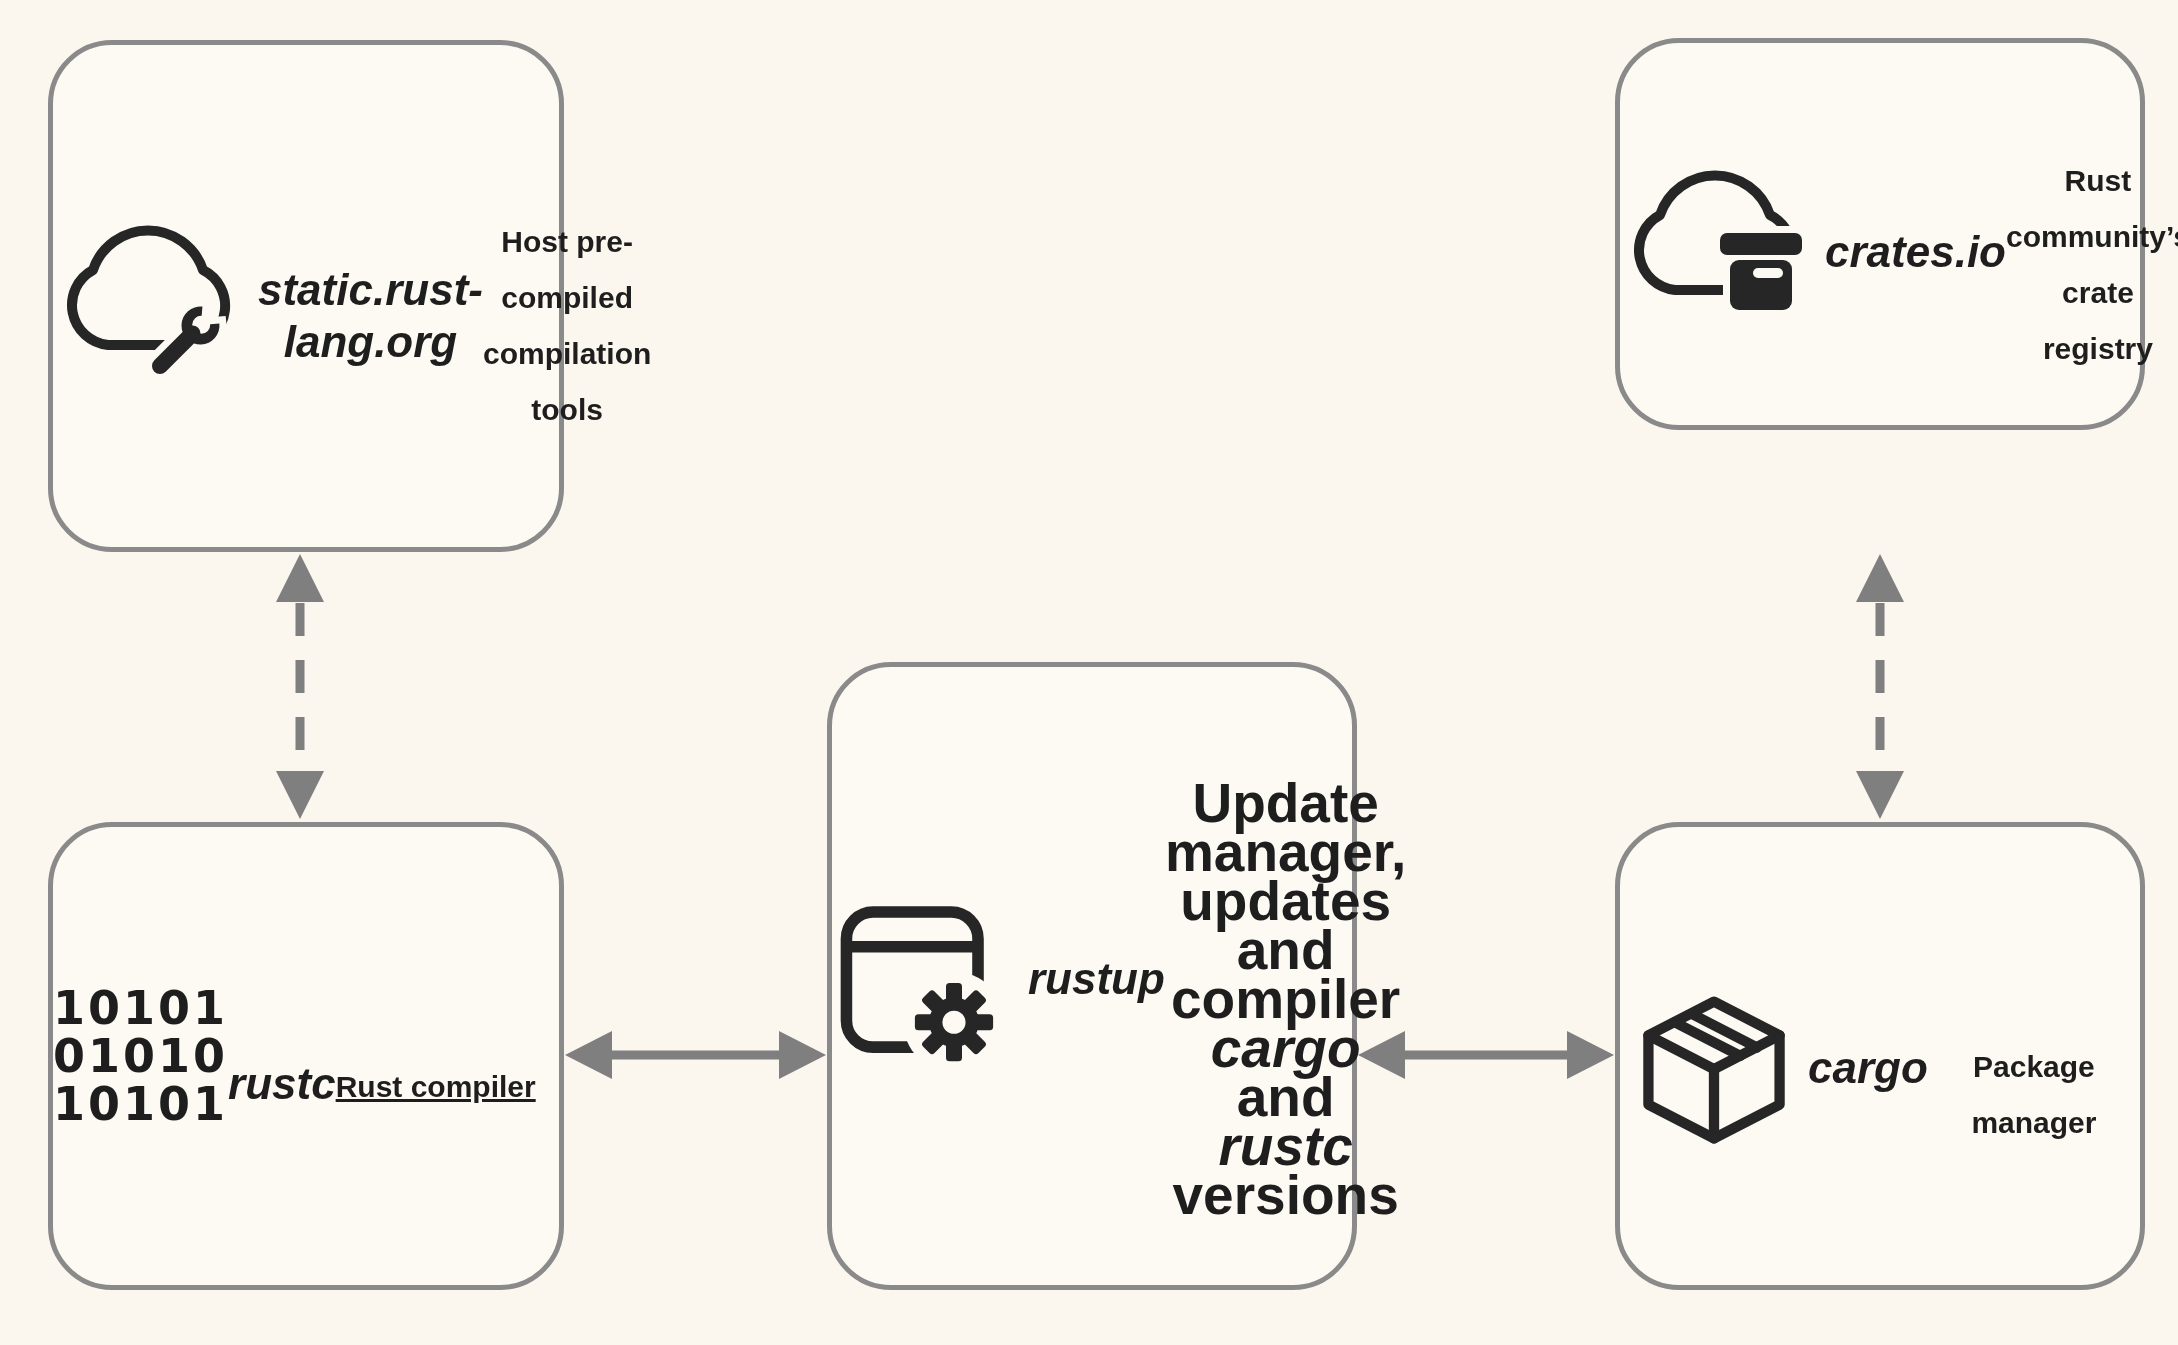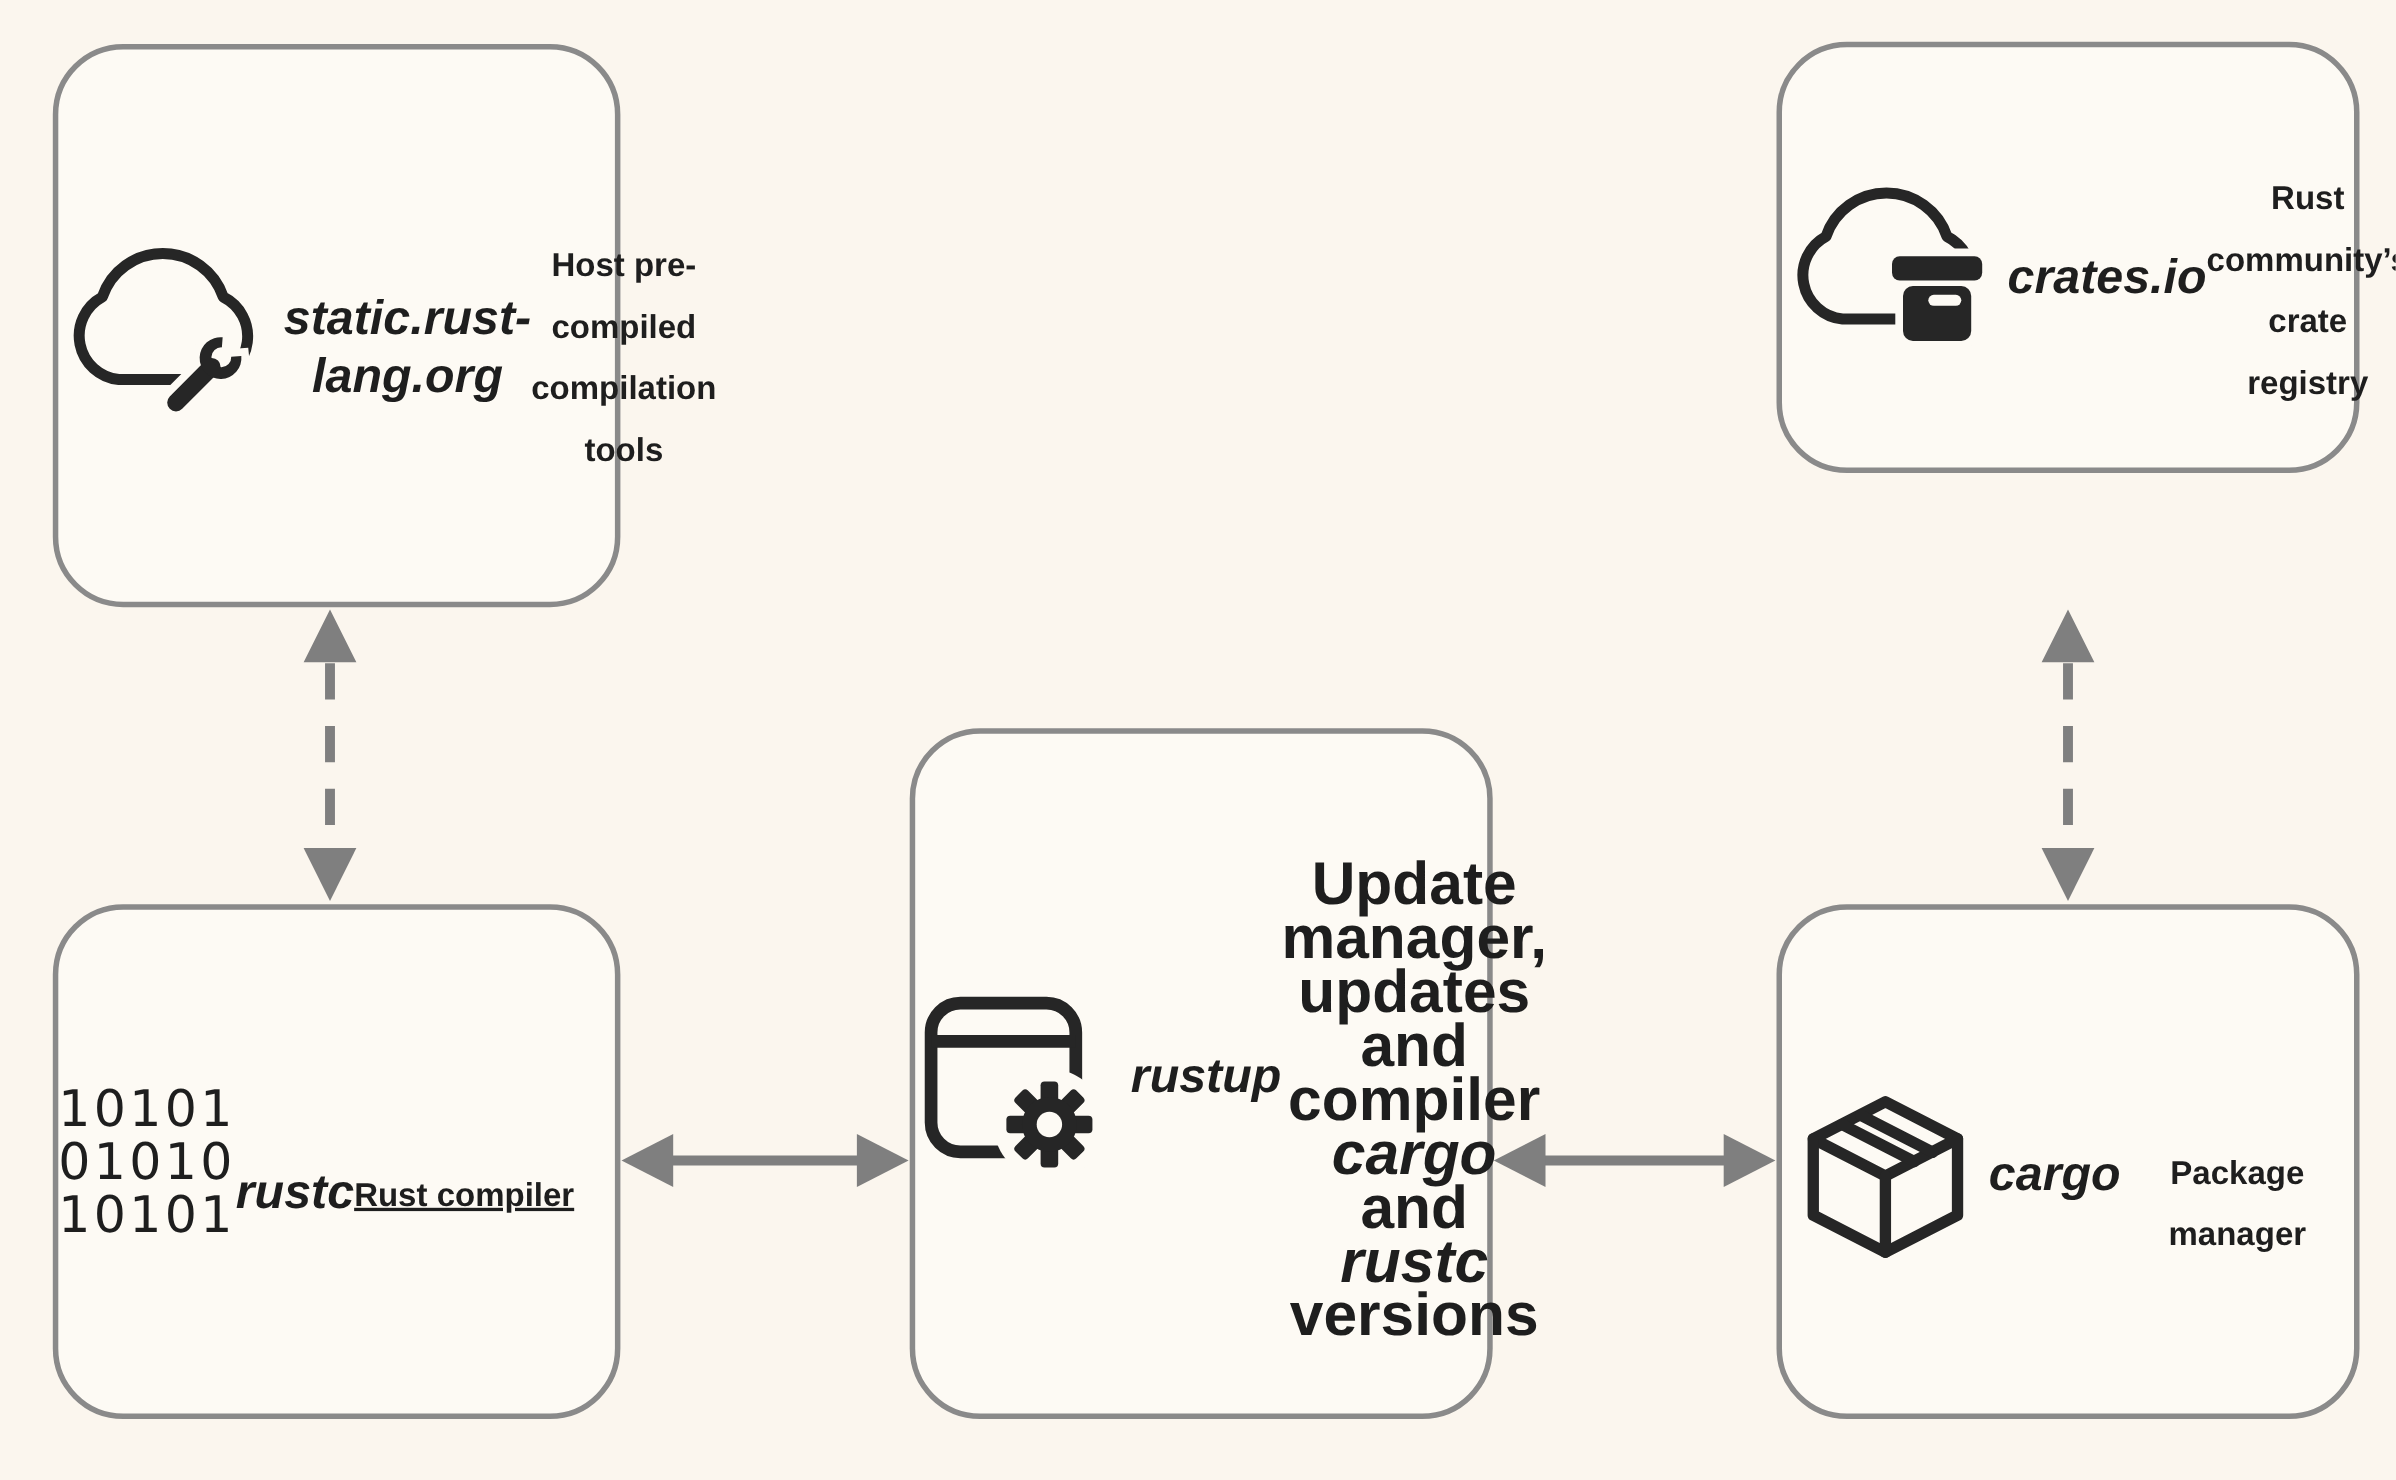--- a/index.html
+++ b/index.html
@@ -22,21 +22,21 @@
   .body{font-weight:700;font-size:30px;line-height:56px;}
   .body .it{font-style:italic;}
   .node-tl .icon{margin-top:16px;}
   .node-tl .title{margin-top:40px;}
   .node-tl .body{margin-top:60px;}
   .node-tr .icon{margin-top:32px;}
   .node-tr .title{margin-top:36px;}
   .node-tr .body{margin-top:62px;}
   .node-bl .binary{
     font-family:"DejaVu Sans",sans-serif;
-    font-weight:400;font-size:46px;line-height:48px;letter-spacing:3px;
+    font-weight:700;font-size:46px;line-height:48px;letter-spacing:3px;
   }
   .node-bl .title{margin-top:56px;}
   .node-bl .body{margin-top:62px;text-decoration:underline;}
   .node-br .icon{margin-top:28px;}
   .node-br .title{margin-top:24px;}
   .node-br .body{margin-top:78px;}
   .node-c .icon{margin-top:16px;}
   .node-c .title{margin-top:6px;line-height:48px;}
   .node-c .body{margin-top:46px;font-size:55px;line-height:49px;}
   .icon svg{display:block;}

